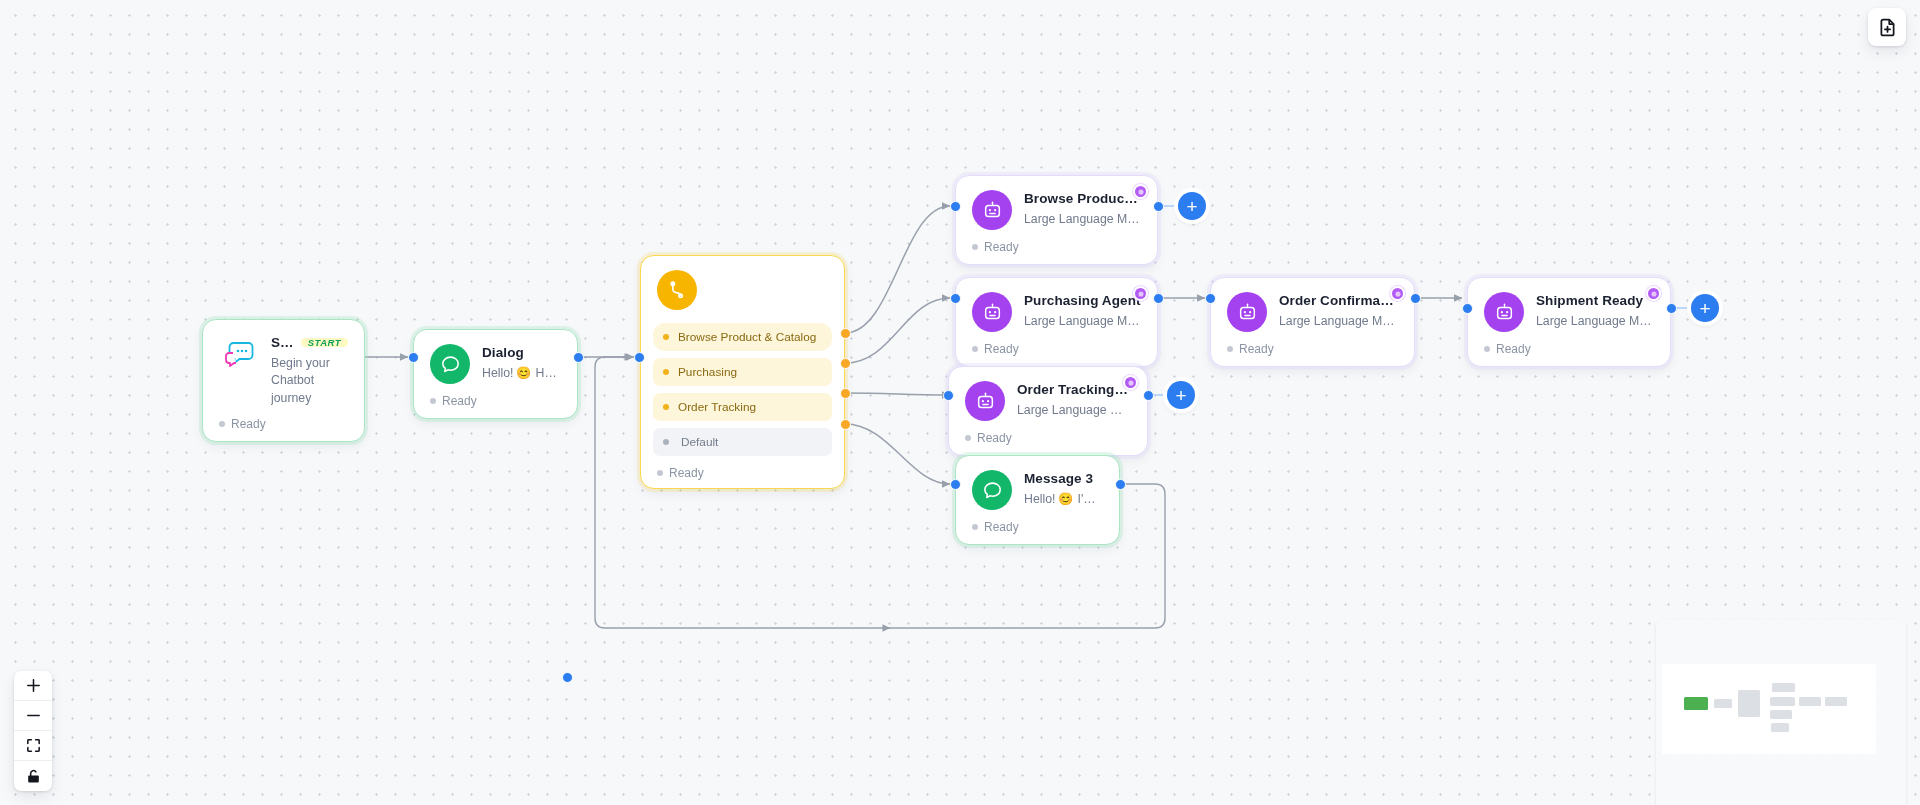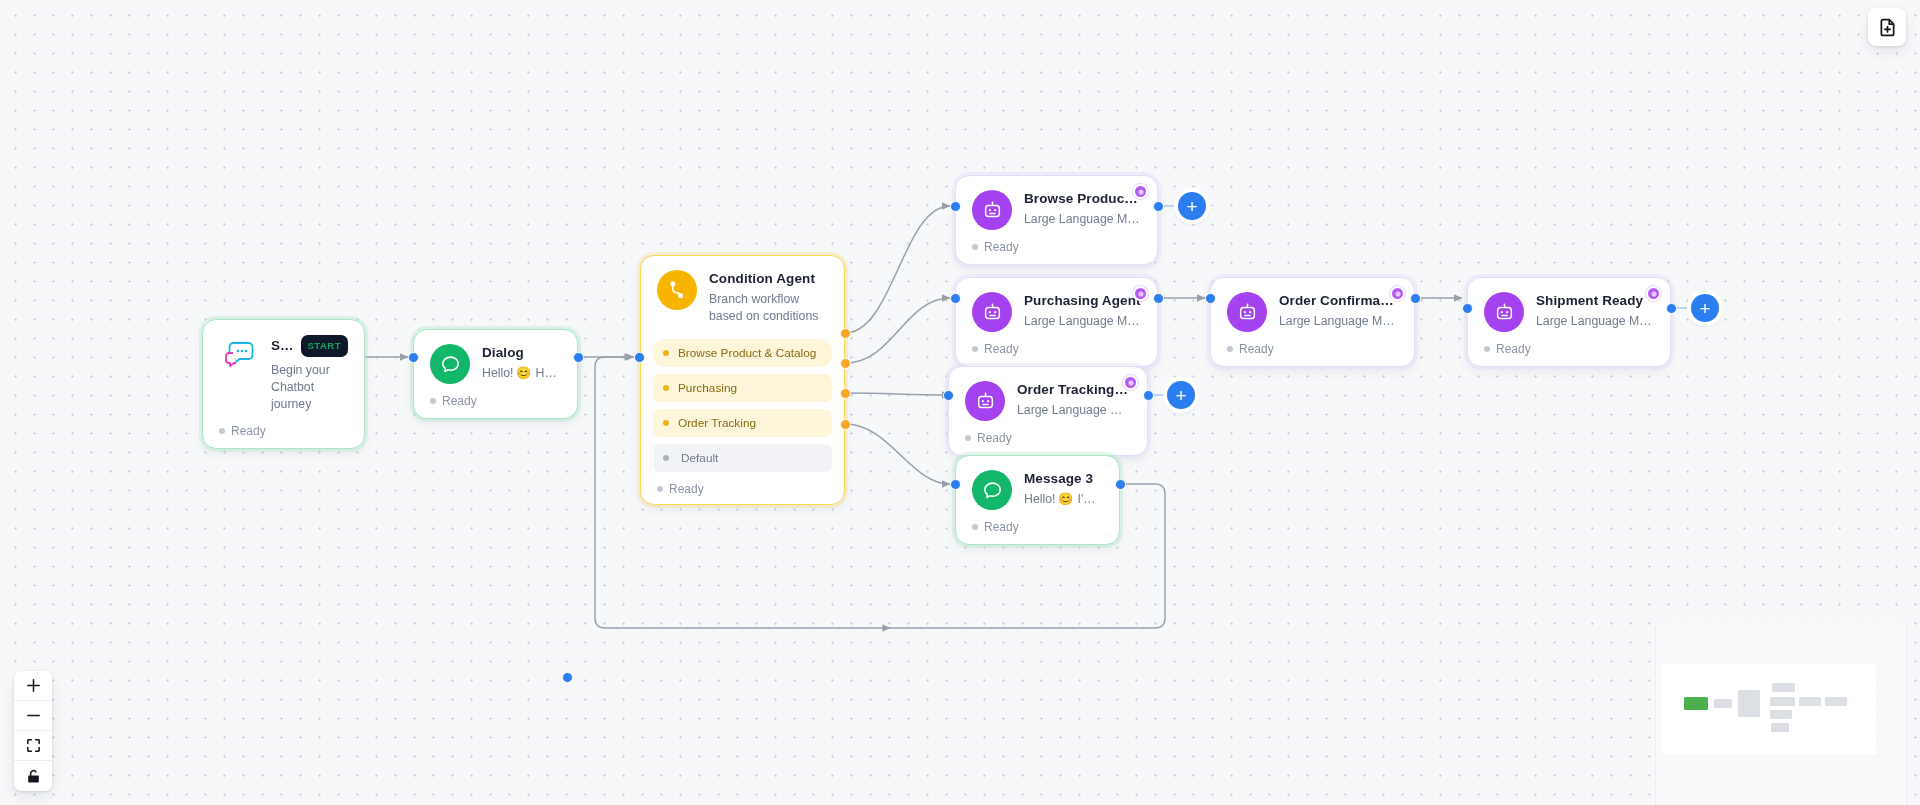--- a/index.html
+++ b/index.html
@@ -43,21 +43,21 @@
   .ico-plain  { background: transparent; }
 
   .node-txt { min-width: 0; padding-top: 1px; }
   .title-row { display: flex; align-items: center; gap: 9px; }
   .node-title {
     font-size: 13.5px; font-weight: bold; color: #1b2130; letter-spacing: .1px;
     white-space: nowrap; overflow: hidden; text-overflow: ellipsis;
   }
   .badge-start {
     font-size: 9.5px; font-weight: bold; color: #12a05c; letter-spacing: .5px;
-    background: #0f172a; border-radius: 7px; padding: 6px 7px; line-height: 1;
+    background: #fef9c3; border-radius: 7px; padding: 0 7px; line-height: 1; font-style: italic;
   }
   .node-sub {
     font-size: 12.3px; color: #707a8c; margin-top: 5px; line-height: 1.42;
     white-space: nowrap; overflow: hidden; text-overflow: ellipsis;
   }
   .node-sub.wrap { white-space: normal; }
   .node-status { display: flex; align-items: center; gap: 6px; margin-top: 10px; }
   .dot-gray { width: 6px; height: 6px; border-radius: 50%; background: #c3c8d2; }
   .status-label { font-size: 12px; color: #8b94a3; }
 
@@ -219,26 +219,20 @@
   <div class="port" style="left:573px; top:352px;"></div>
 
   <div class="node yellow" style="left:640px; top:255px; width:205px;">
     <div class="node-head" style="padding-left:4px;">
       <div class="node-ico ico-yellow">
         <svg width="20" height="20" viewBox="0 0 24 24">
           <path d="M7 4 v7 c0 3.5 3 4 5.5 4.5 2 .4 3.5 1 3.5 3" fill="none" stroke="#ffffff" stroke-width="2" stroke-linecap="round"></path>
           <circle cx="7" cy="4.5" r="2" fill="none" stroke="#ffffff" stroke-width="2"></circle>
           <circle cx="16.3" cy="19" r="2" fill="none" stroke="#ffffff" stroke-width="2"></circle>
         </svg>
-      </div>
-      <div class="node-txt">
-        <div class="title-row">
-          <span class="node-title">Condition Agent</span>
-        </div>
-        <div class="node-sub wrap">Branch workflow based on conditions</div>
       </div>
     </div>
 
     <div class="cond-row" style="margin-top:13px;border-radius:12px;">
       <span class="cond-dot"></span>
       <span class="cond-label">Browse Product &amp; Catalog</span>
     </div>
     <div class="cond-row">
       <span class="cond-dot"></span>
       <span class="cond-label">Purchasing</span>

